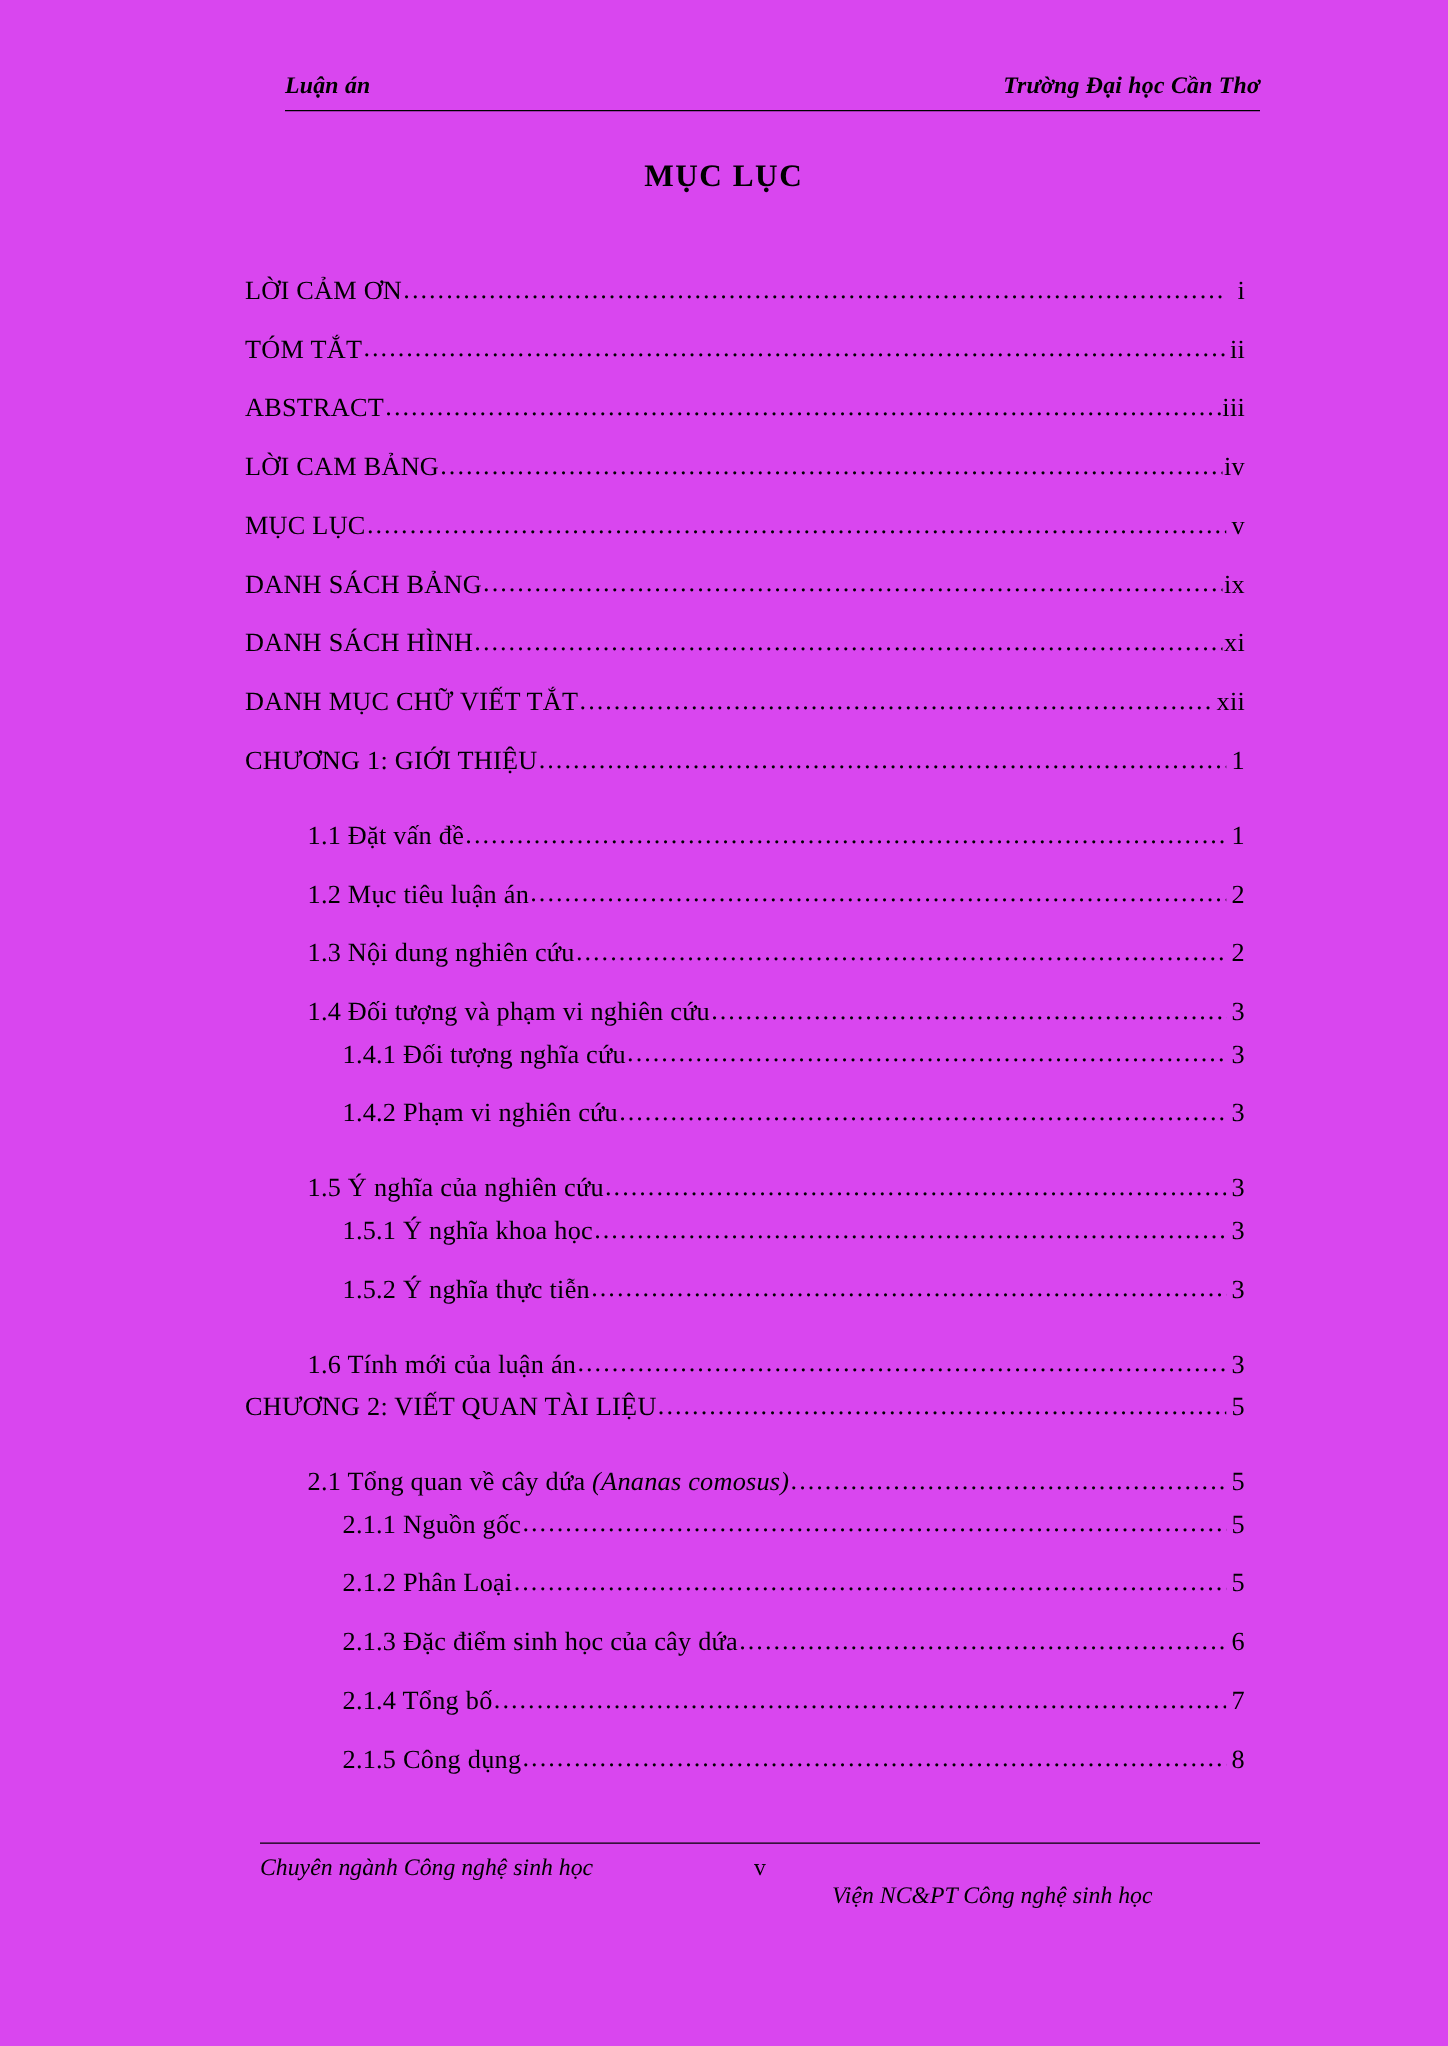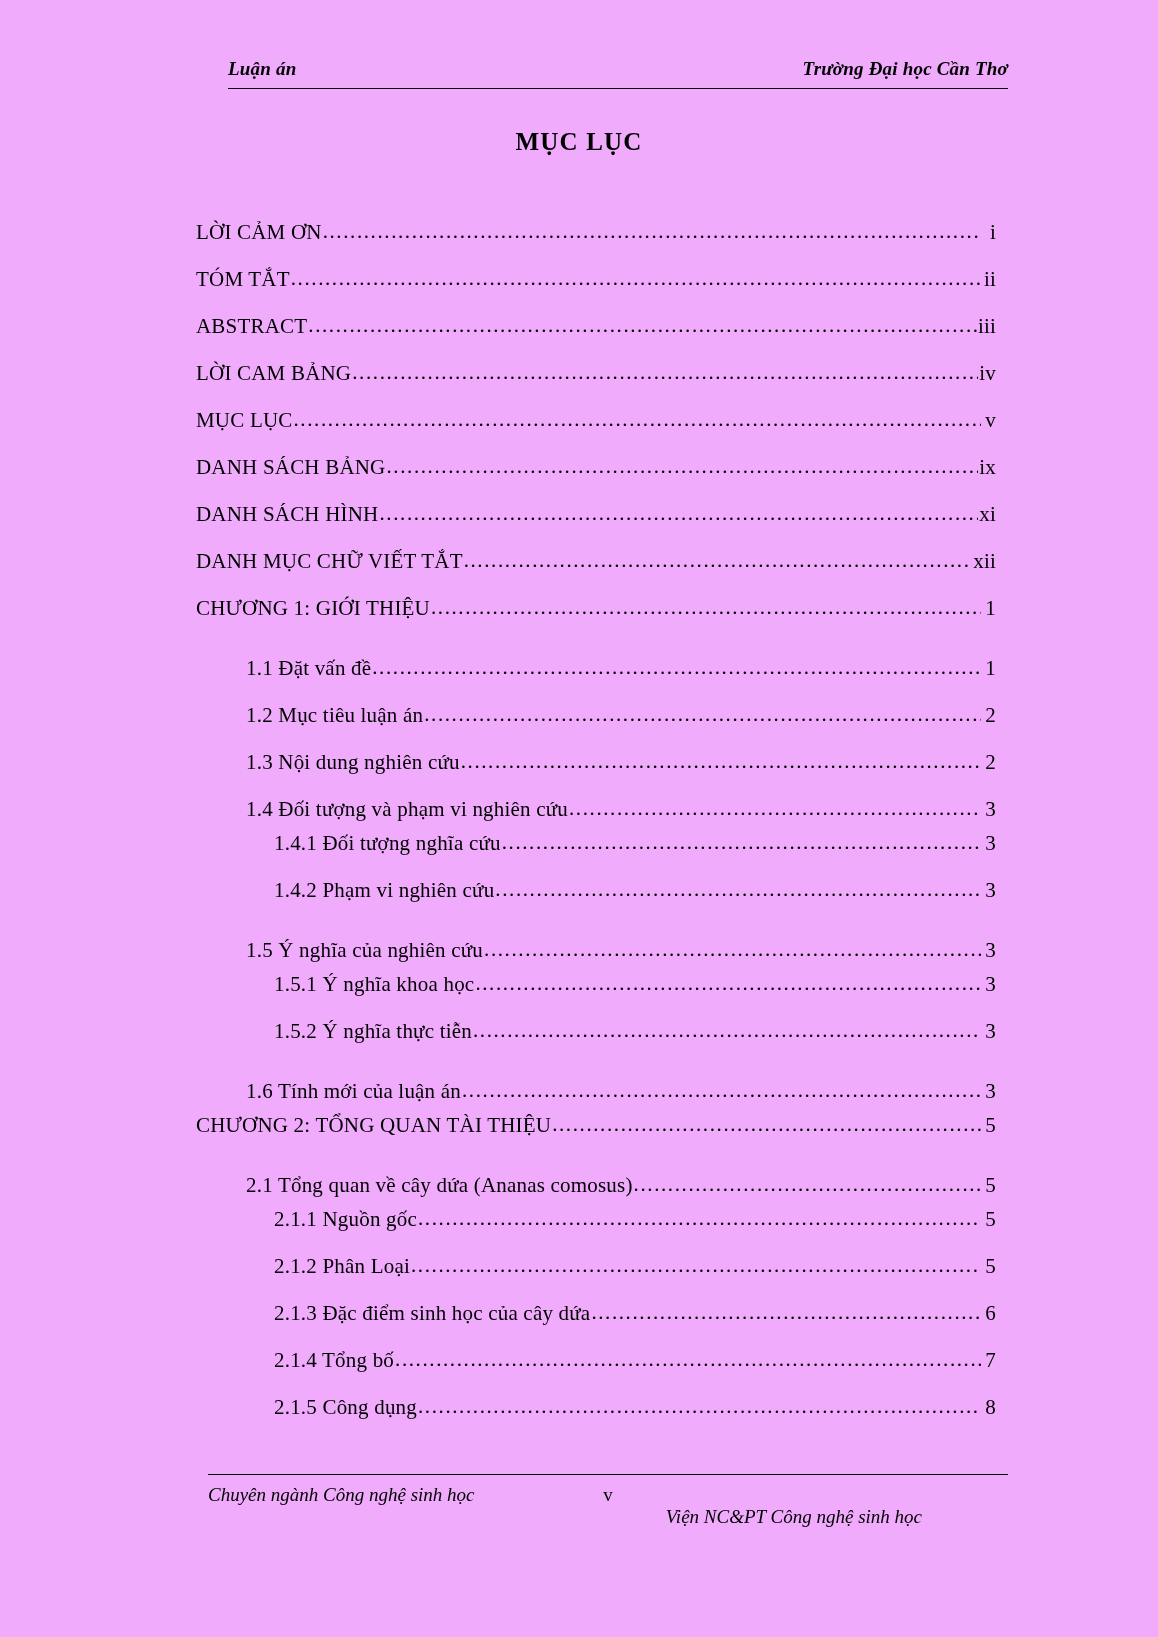--- a/index.html
+++ b/index.html
@@ -4,21 +4,21 @@
 <style>
   html, body {
     margin: 0;
     padding: 0;
     background: #ffffff;
   }
   .page {
     position: relative;
     width: 1158px;
     height: 1637px;
-    background: #f0abfc;
+    background: #d946ef;
     font-family: "Liberation Serif", serif;
     color: #000000;
     box-sizing: border-box;
   }
 
   
   .header {
     position: absolute;
     left: 228px;
     top: 58px;
@@ -84,21 +84,21 @@
   .toc-page {
     flex: 0 0 auto;
     text-align: right;
     min-width: 14px;
     letter-spacing: 0.2px;
   }
   .lvl-0 { padding-left: 0px; }
   .lvl-1 { padding-left: 50px; align-items: center; }
   .lvl-2 { padding-left: 78px; }
 
-  .toc-label .it { }
+  .toc-label .it { font-style: italic; }
 
   
   .footer-rule {
     position: absolute;
     left: 208px;
     top: 1474px;
     width: 800px;
     height: 1px;
     background: #000000;
   }
@@ -231,21 +231,21 @@
         <span class="toc-label">1.5.2 Ý nghĩa thực tiễn</span>
         <span class="toc-dots">.......................................................................................................................</span>
         <span class="toc-page">3</span>
       </div>
       <div class="toc-row lvl-1">
         <span class="toc-label">1.6 Tính mới của luận án</span>
         <span class="toc-dots">.......................................................................................................................</span>
         <span class="toc-page">3</span>
       </div>
       <div class="toc-row lvl-0">
-        <span class="toc-label">CHƯƠNG 2: TỔNG QUAN TÀI THIỆU</span>
+        <span class="toc-label">CHƯƠNG 2: VIẾT QUAN TÀI LIỆU</span>
         <span class="toc-dots">.......................................................................................................................</span>
         <span class="toc-page">5</span>
       </div>
       <div class="toc-row lvl-1">
         <span class="toc-label">2.1 Tổng quan về cây dứa <span class="it">(Ananas comosus)</span></span>
         <span class="toc-dots">.......................................................................................................................</span>
         <span class="toc-page">5</span>
       </div>
       <div class="toc-row lvl-2">
         <span class="toc-label">2.1.1 Nguồn gốc</span>

